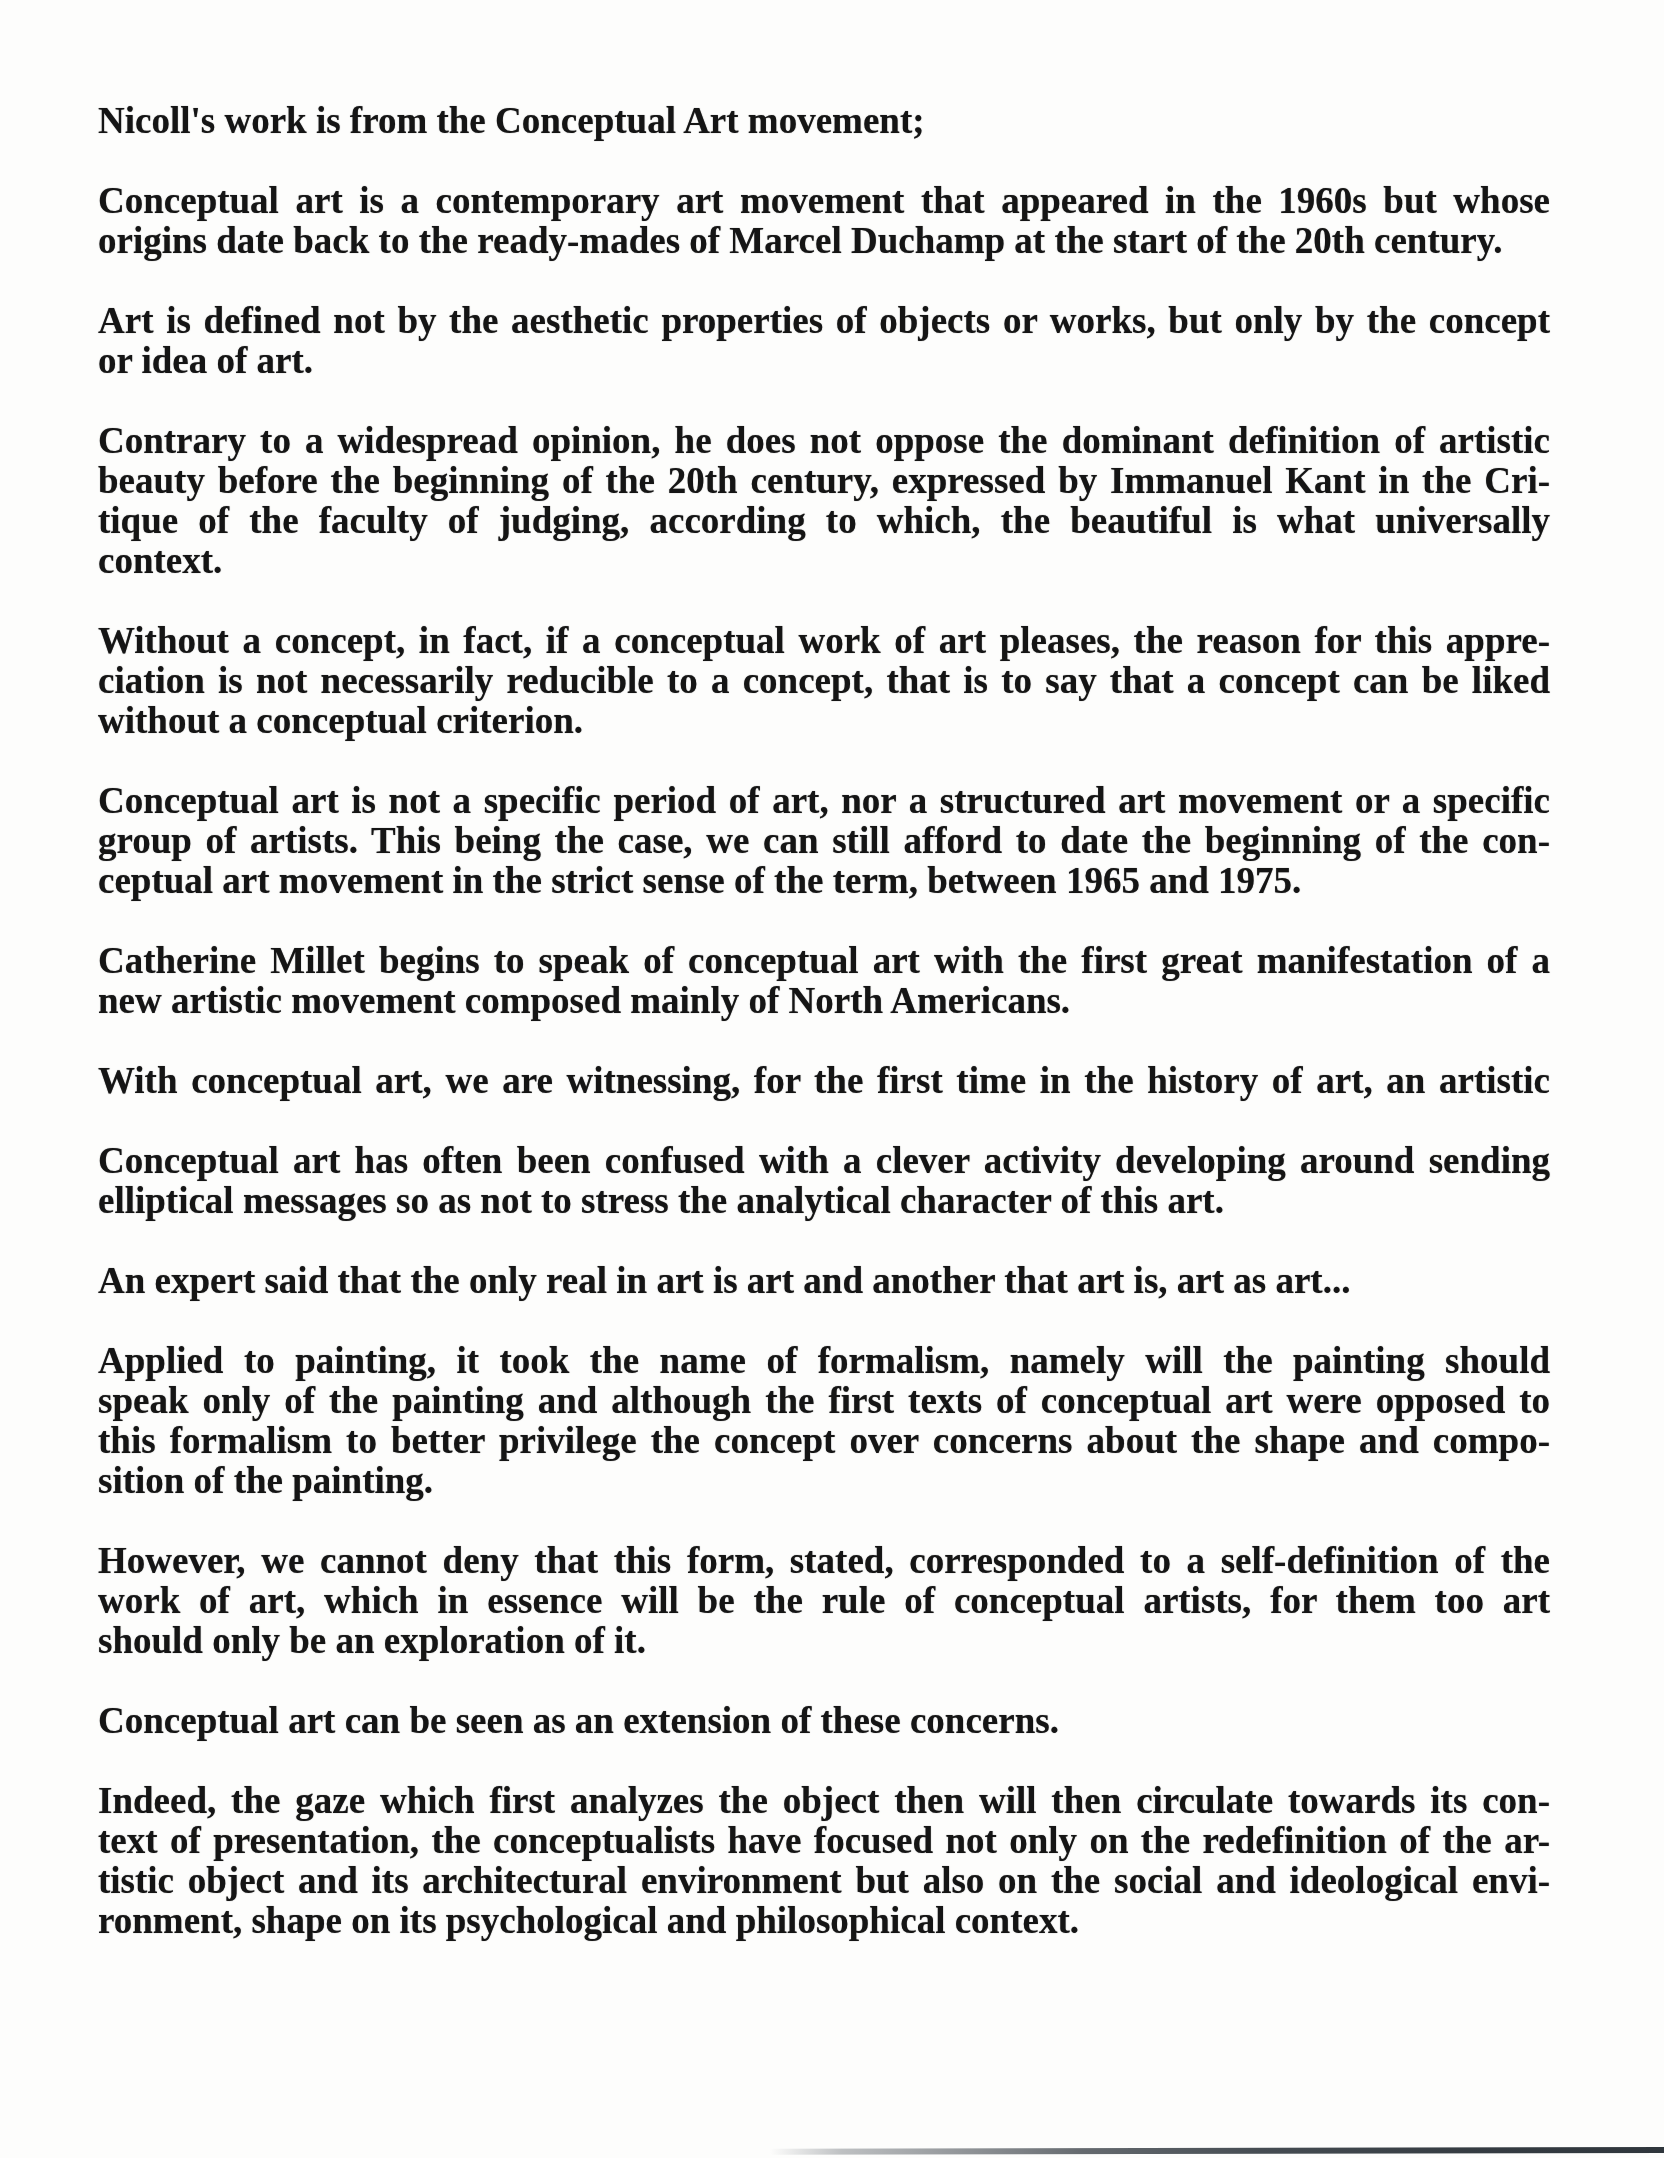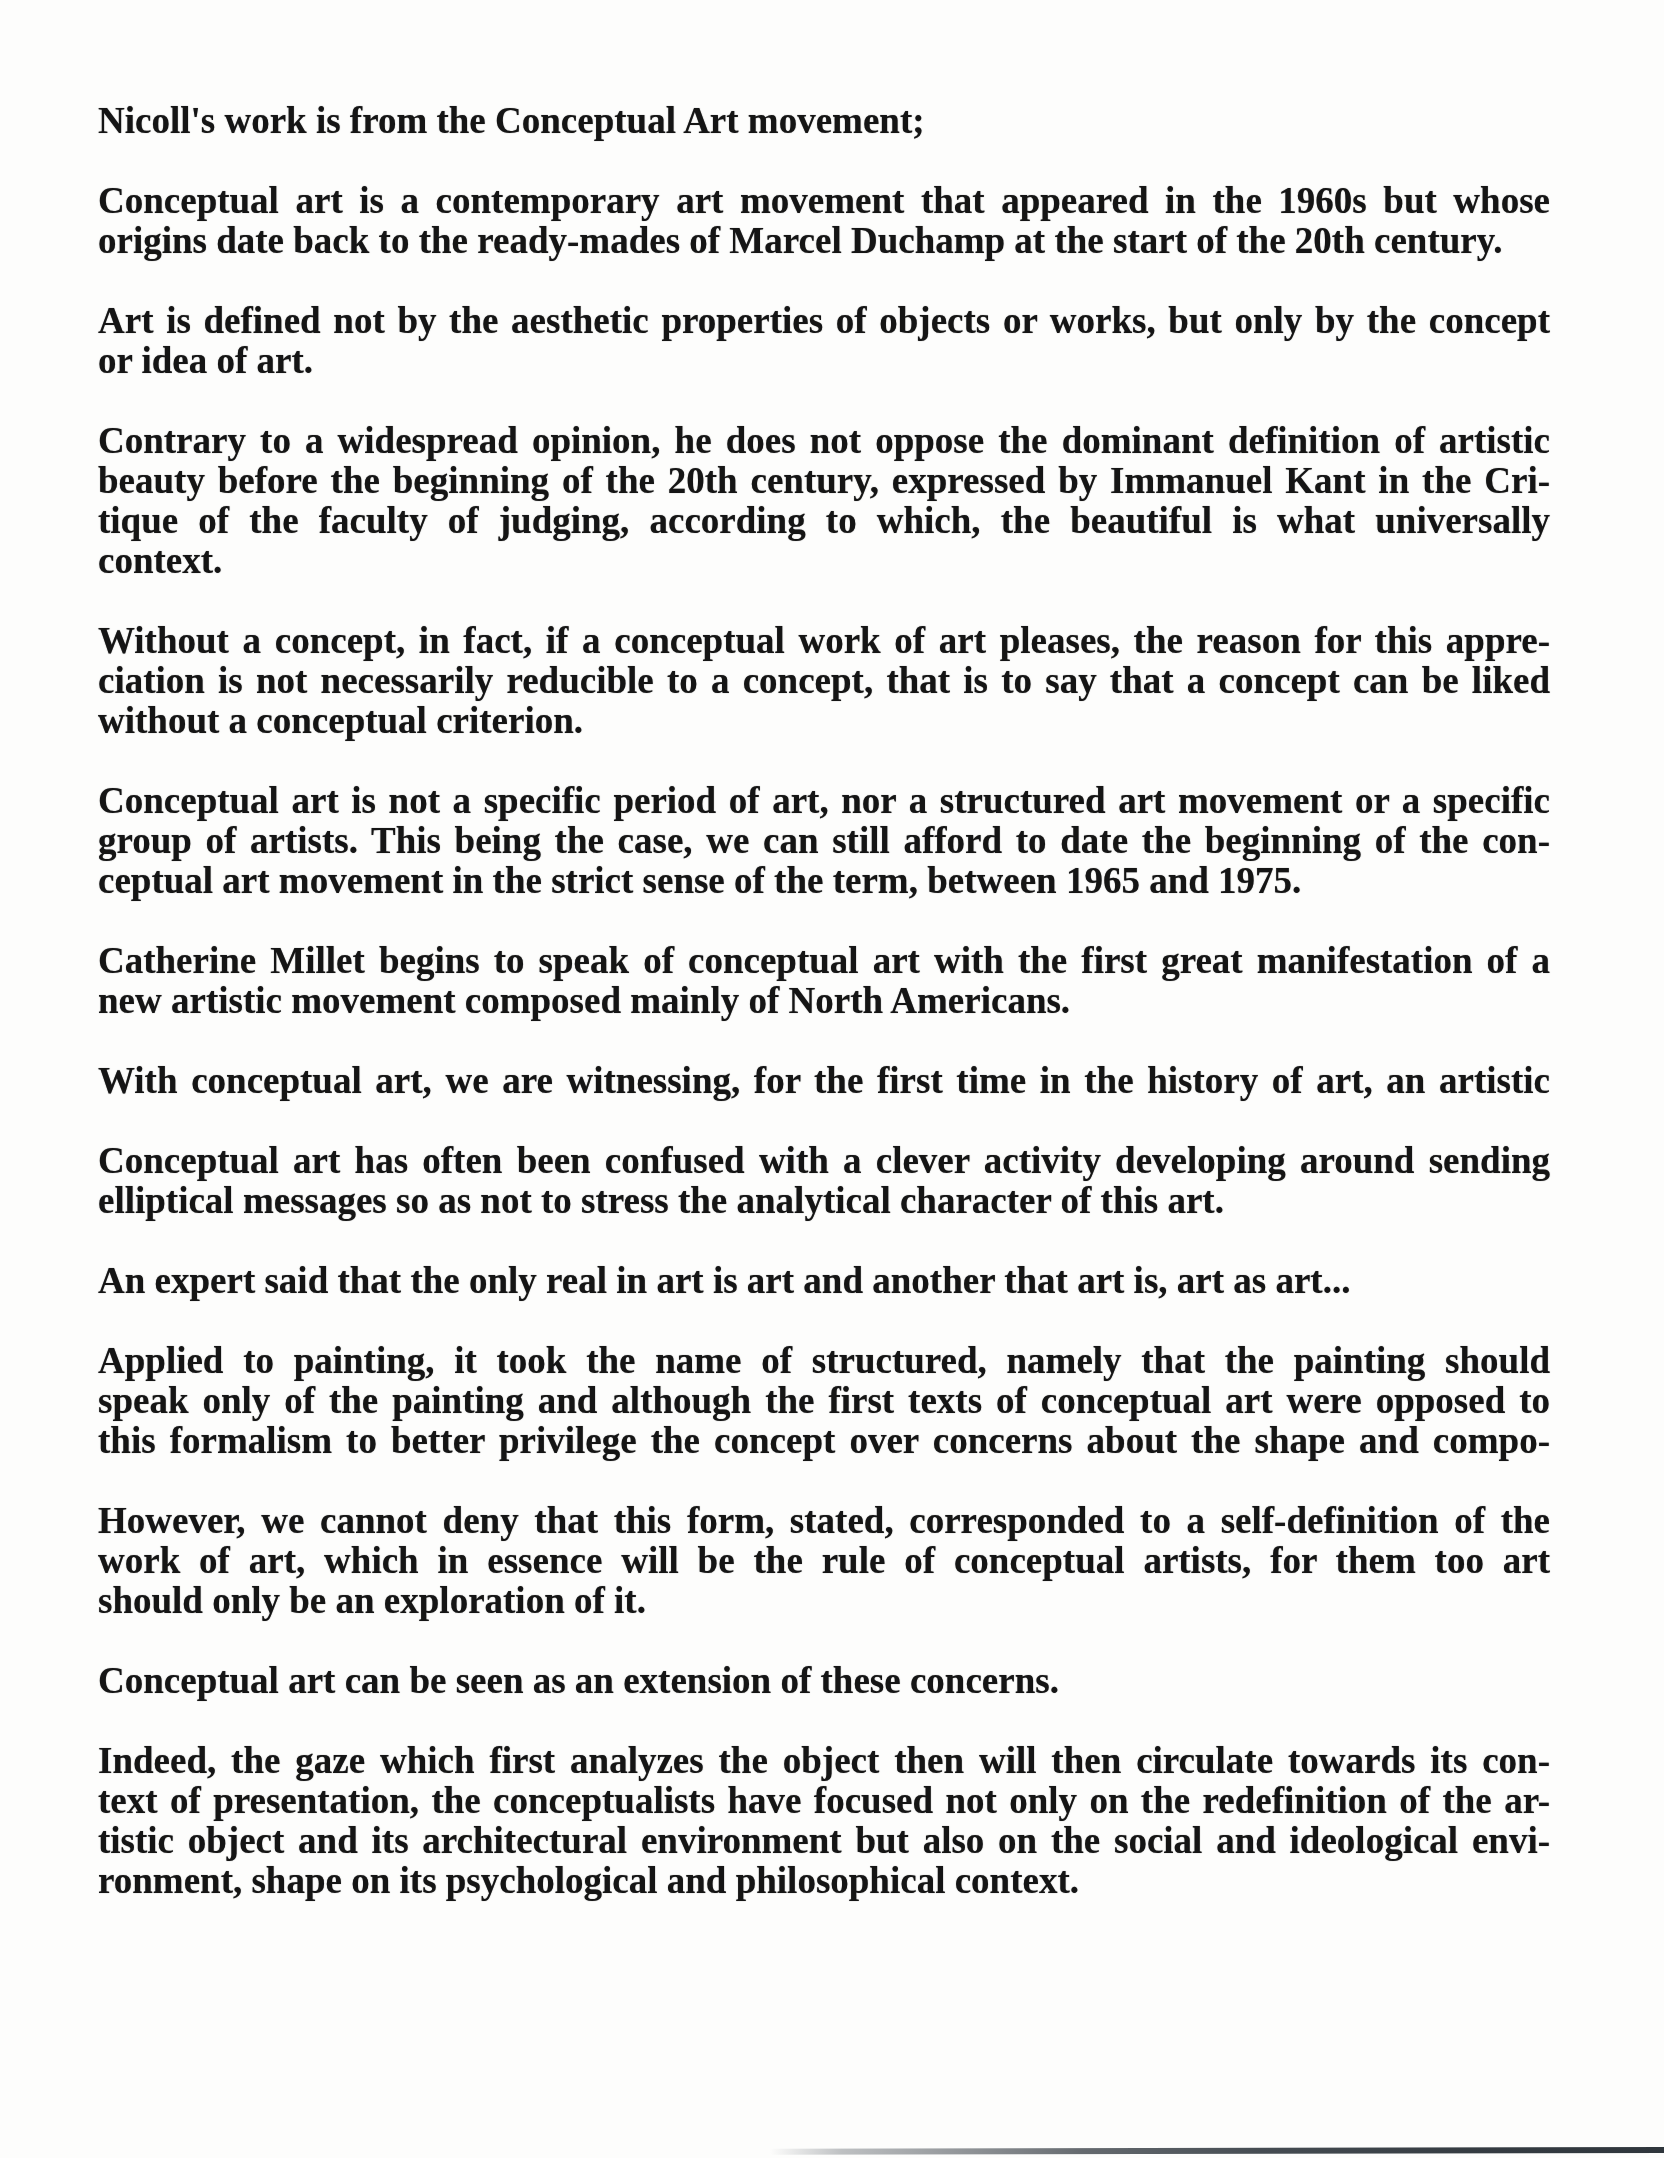--- a/index.html
+++ b/index.html
@@ -104,23 +104,24 @@
         <span class="line justify">With conceptual art, we are witnessing, for the first time in the history of art, an artistic</span>
       </p>
       <p class="para">
         <span class="line justify">Conceptual art has often been confused with a clever activity developing around sending</span>
         <span class="line last">elliptical messages so as not to stress the analytical character of this art.</span>
       </p>
       <p class="para">
         <span class="line last">An expert said that the only real in art is art and another that art is, art as art...</span>
       </p>
       <p class="para">
-        <span class="line justify">Applied to painting, it took the name of structured, namely that the painting should</span>
+        <span class="line justify">Applied to painting, it took the name of formalism, namely will the painting should</span>
         <span class="line justify">speak only of the painting and although the first texts of conceptual art were opposed to</span>
         <span class="line justify">this formalism to better privilege the concept over concerns about the shape and compo-</span>
+        <span class="line last">sition of the painting.</span>
       </p>
       <p class="para">
         <span class="line justify">However, we cannot deny that this form, stated, corresponded to a self-definition of the</span>
         <span class="line justify">work of art, which in essence will be the rule of conceptual artists, for them too art</span>
         <span class="line last">should only be an exploration of it.</span>
       </p>
       <p class="para">
         <span class="line last">Conceptual art can be seen as an extension of these concerns.</span>
       </p>
       <p class="para">

